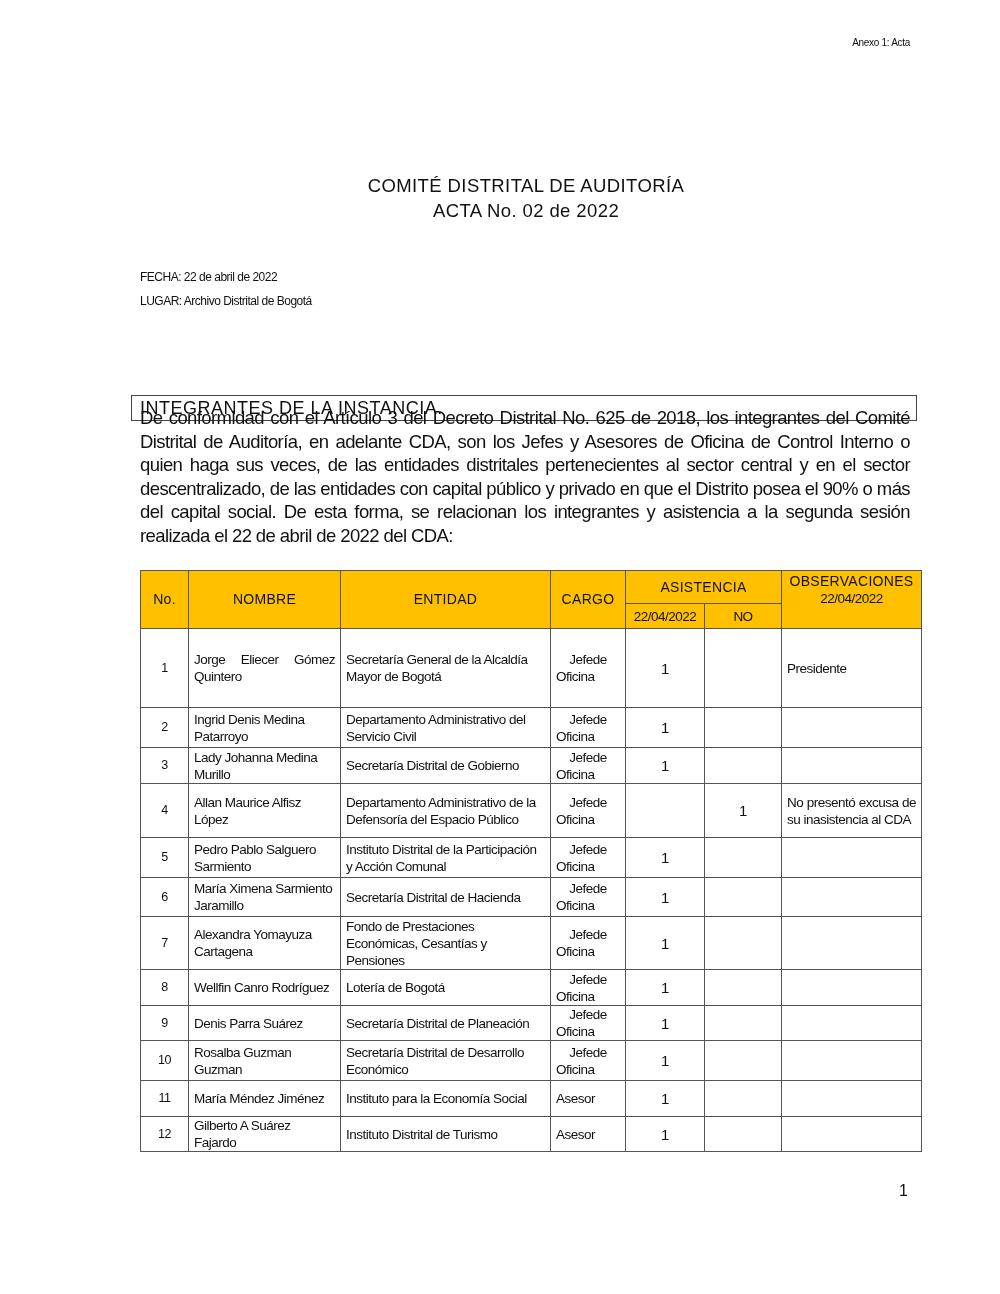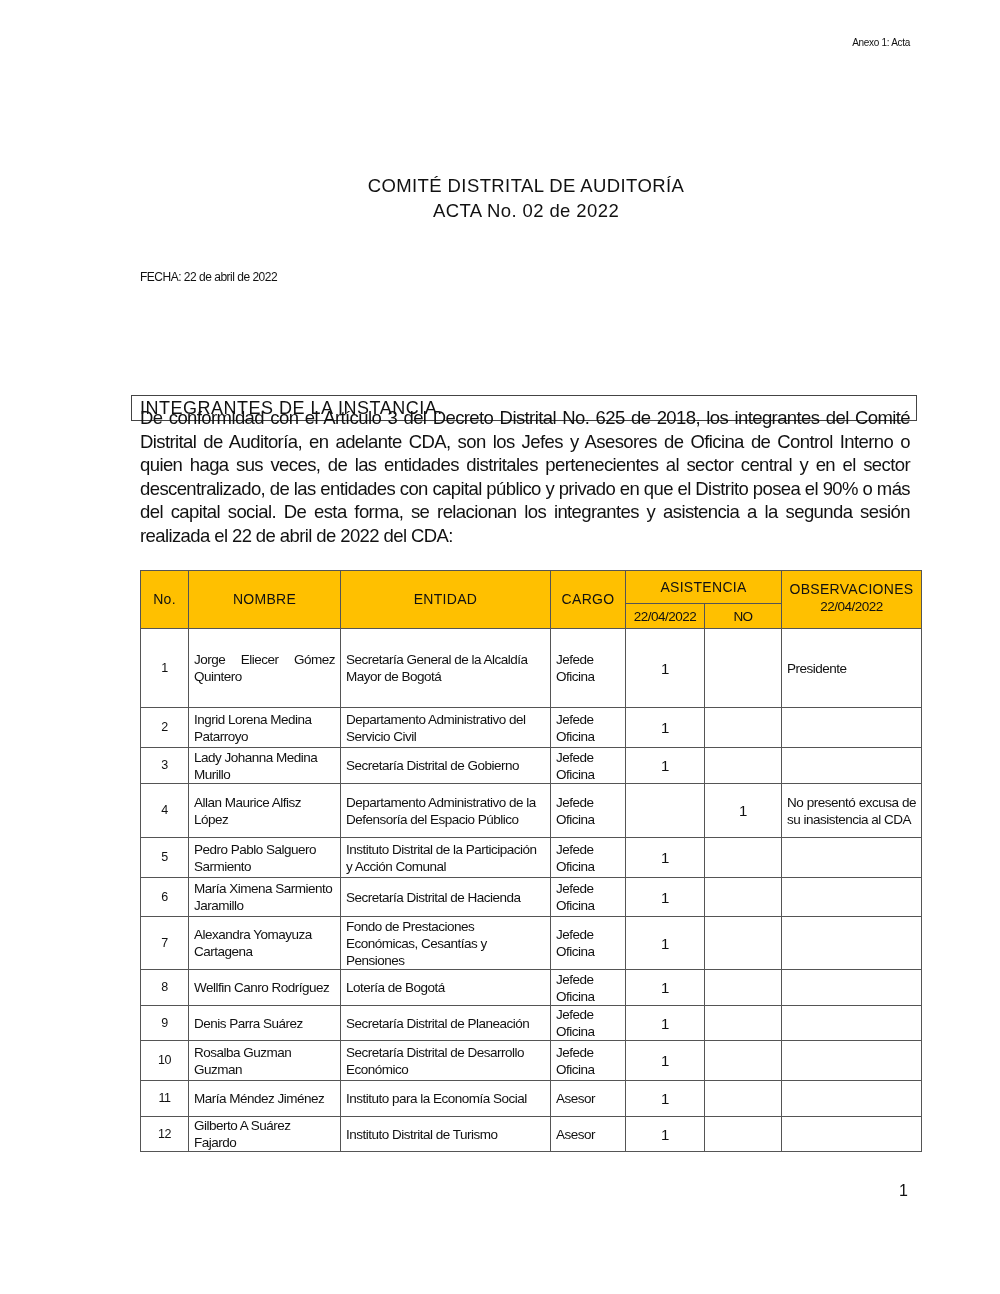--- a/index.html
+++ b/index.html
@@ -44,38 +44,39 @@
     line-height: 17px;
   }
   table.members th {
     background: #ffc000; font-weight: normal; font-size: 14px;
     letter-spacing: 0.3px; text-align: center;
   }
   table.members th.sub { font-size: 13.5px; letter-spacing: -0.5px; }
   td.num { text-align: center; font-size: 12.5px; }
   td.att { text-align: center; font-size: 15px; }
   td.cargo { text-align: justify; text-align-last: left; }
-  td.cargo .row1 { display: flex; justify-content: flex-start; }
+  td.cargo .row1 { display: flex; justify-content: center; }
   td.obs { text-align: justify; }
   .page-num {
     position: absolute; top: 1182px; left: 899px; font-size: 16px;
   }
 </style>
 </head>
 <body>
 
 <div class="annex">Anexo 1: Acta</div>
 
 <div class="title-block">
   <div>COMITÉ DISTRITAL DE AUDITORÍA</div>
   <div>ACTA No. 02 de 2022</div>
 </div>
 
 <div class="meta">
   <div>FECHA: 22 de abril de 2022</div>
+  <div>LUGAR: Archivo Distrital de Bogotá</div>
 </div>
 
 <div class="section-box">
   <span>INTEGRANTES DE LA INSTANCIA.</span>
 </div>
 
 <p class="paragraph">De conformidad con el Artículo 3 del Decreto Distrital No. 625 de 2018, los integrantes del Comité Distrital de Auditoría, en adelante CDA, son los Jefes y Asesores de Oficina de Control Interno o quien haga sus veces, de las entidades distritales pertenecientes al sector central y en el sector descentralizado, de las entidades con capital público y privado en que el Distrito posea el 90% o más del capital social. De esta forma, se relacionan los integrantes y asistencia a la segunda sesión realizada el 22 de abril de 2022 del CDA:</p>
 
 <table class="members">
   <colgroup>
@@ -87,21 +88,21 @@
     <col style="width:77px">
     <col style="width:140px">
   </colgroup>
   <thead>
     <tr style="height:33px">
       <th rowspan="2">No.</th>
       <th rowspan="2">NOMBRE</th>
       <th rowspan="2">ENTIDAD</th>
       <th rowspan="2">CARGO</th>
       <th colspan="2">ASISTENCIA</th>
-      <th rowspan="2" style="vertical-align:top;padding-top:10px;">
+      <th rowspan="2" style="vertical-align:top;padding-top:2px;">
         <div>OBSERVACIONES</div>
         <div class="sub" style="font-size:13.5px;letter-spacing:-0.5px;">22/04/2022</div>
       </th>
     </tr>
     <tr style="height:25px">
       <th class="sub">22/04/2022</th>
       <th class="sub">NO</th>
     </tr>
   </thead>
   <tbody>
@@ -115,21 +116,21 @@
             <span>de</span>
           </div>
           <div>Oficina</div>
         </td>
       <td class="att">1</td>
       <td class="att"></td>
       <td class="obs">Presidente</td>
     </tr>
     <tr style="height:40px">
       <td class="num">2</td>
-      <td>Ingrid Lorena Medina Patarroyo</td>
+      <td>Ingrid Denis Medina Patarroyo</td>
       <td>Departamento Administrativo del Servicio Civil</td>
       <td class="cargo">
           <div class="row1">
             <span>Jefe</span>
             <span>de</span>
           </div>
           <div>Oficina</div>
         </td>
       <td class="att">1</td>
       <td class="att"></td>

